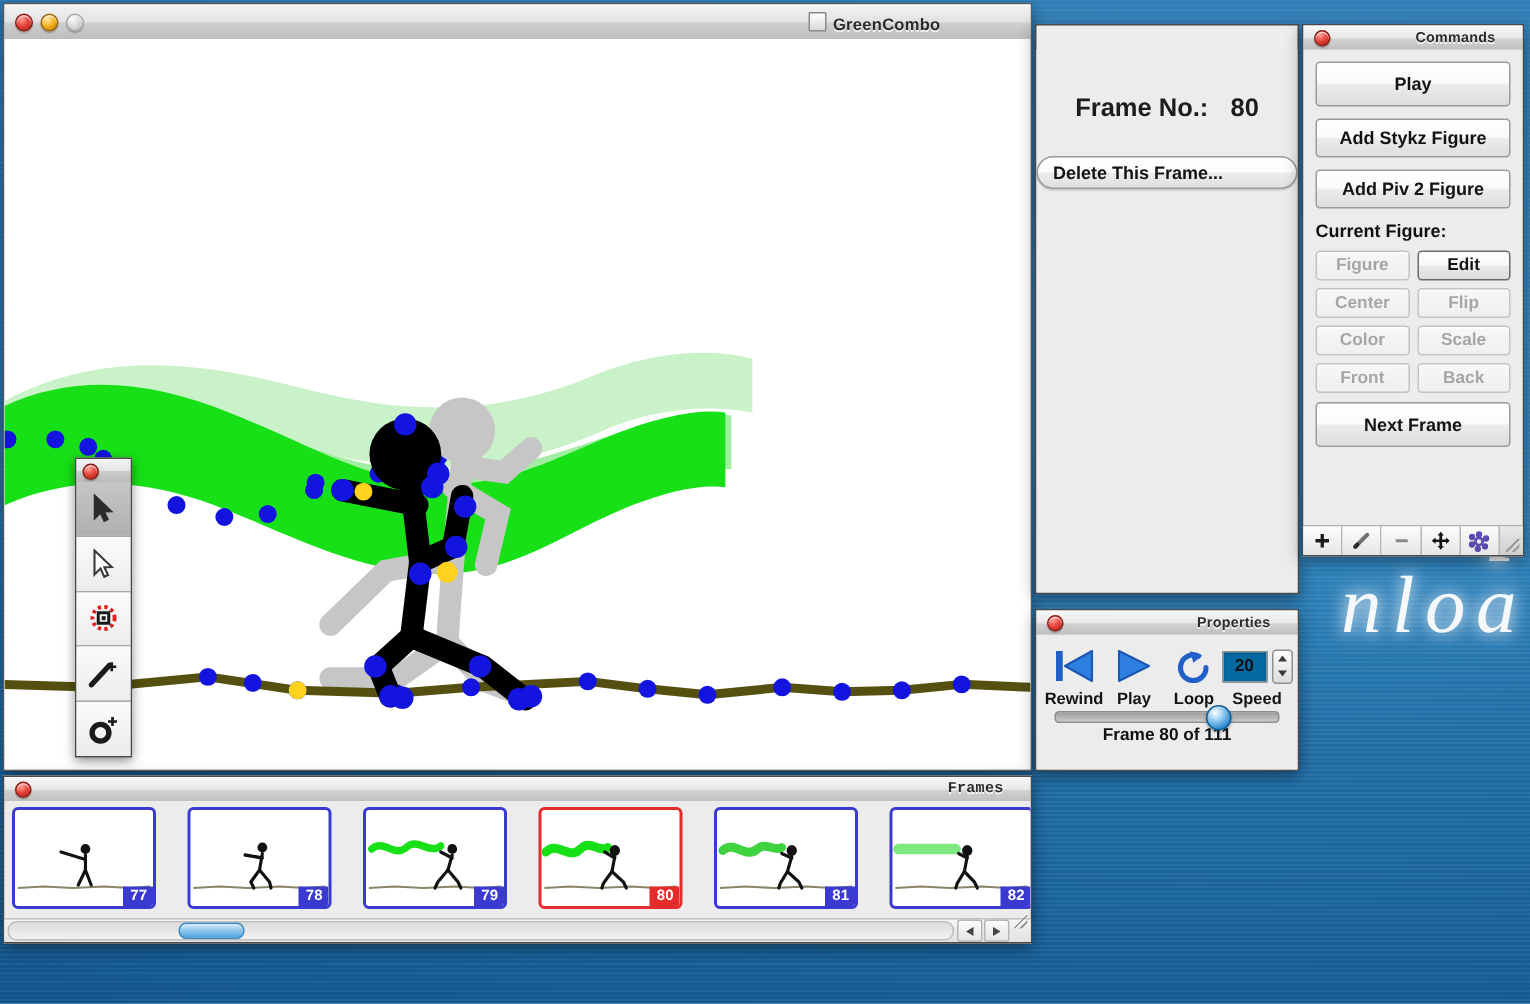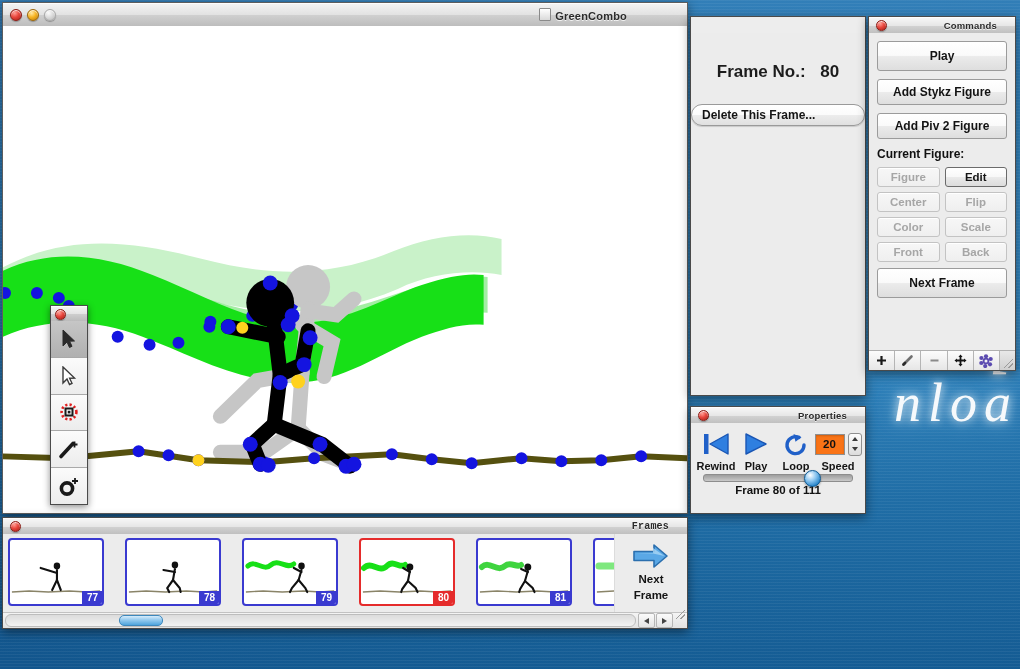--- a/index.html
+++ b/index.html
@@ -108,21 +108,21 @@
                linear-gradient(135deg,transparent 70%,#9b9b9b 70%,#9b9b9b 80%,transparent 80%);}
 
   
   #controller{left:690px;top:406px;width:176px;height:108px;}
   #controller .body{position:absolute;left:0;right:0;top:16px;bottom:0;background:#ececec;}
   #transport{display:flex;justify-content:space-around;align-items:flex-start;padding:6px 5px 0;}
   .tp{display:flex;flex-direction:column;align-items:center;width:44px;}
   .tp .glyph{height:30px;display:flex;align-items:center;justify-content:center;}
   .tp .cap{font-size:11px;font-weight:bold;color:#141414;margin-top:1px;}
   .spd-wrap{display:flex;align-items:center;gap:3px;height:30px;}
-  .spd-field{width:28px;height:19px;background:#f97316;border:1px solid #8f8f8f;
+  .spd-field{width:28px;height:19px;background:#0369a1;border:1px solid #8f8f8f;
     display:flex;align-items:center;justify-content:center;font-size:11.5px;font-weight:bold;color:#111;
     box-shadow:inset 0 1px 2px rgba(0,0,0,.18);}
   .stepper{width:12px;height:21px;border:1px solid #8f8f8f;border-radius:3px;
     background:linear-gradient(180deg,#fdfdfd,#dcdcdc);display:flex;flex-direction:column;
     align-items:center;justify-content:space-around;}
   .stepper i{display:block;width:0;height:0;border-left:3px solid transparent;border-right:3px solid transparent;}
   .stepper i.up{border-bottom:4px solid #3a3a3a;}
   .stepper i.dn{border-top:4px solid #3a3a3a;}
   #slider-row{padding:2px 12px 0;}
   #slider-track{position:relative;height:6px;border-radius:3px;
@@ -541,28 +541,20 @@
             <path d="M52,31 L50,41"></path>
               <path d="M52,32 L46,29"></path>
             <path d="M50,41 L45,49 L44,52"></path>
               <path d="M50,41 L57,48 L59,52"></path>
           </g>
         </svg>
         <div class="num">82</div>
       </div>
     </div>
 
-    <div id="next-frame-pane">
-      <svg width="38" height="28" viewBox="0 0 38 28">
-        <path d="M2,9.5 L22,9.5 L22,3 L35,14 L22,25 L22,18.5 L2,18.5 Z" fill="#5aa8e6" stroke="#2b6fae" stroke-width="1.6" stroke-linejoin="round"></path>
-        <path d="M3.5,11 L21,11 L21,6 L32.5,14 L21,11.4 Z" fill="#a9d6f5" opacity=".8"></path>
-      </svg>
-      <div class="cap">Next</div>
-      <div class="cap">Frame</div>
-    </div>
 
     <div id="frames-scroll">
       <div id="sb-track">
         <div id="sb-thumb" style="left: 18%;"></div>
       </div>
       <div class="sb-arrow">
           <i class="l"></i>
         </div>
       <div class="sb-arrow">
           <i class="r"></i>

